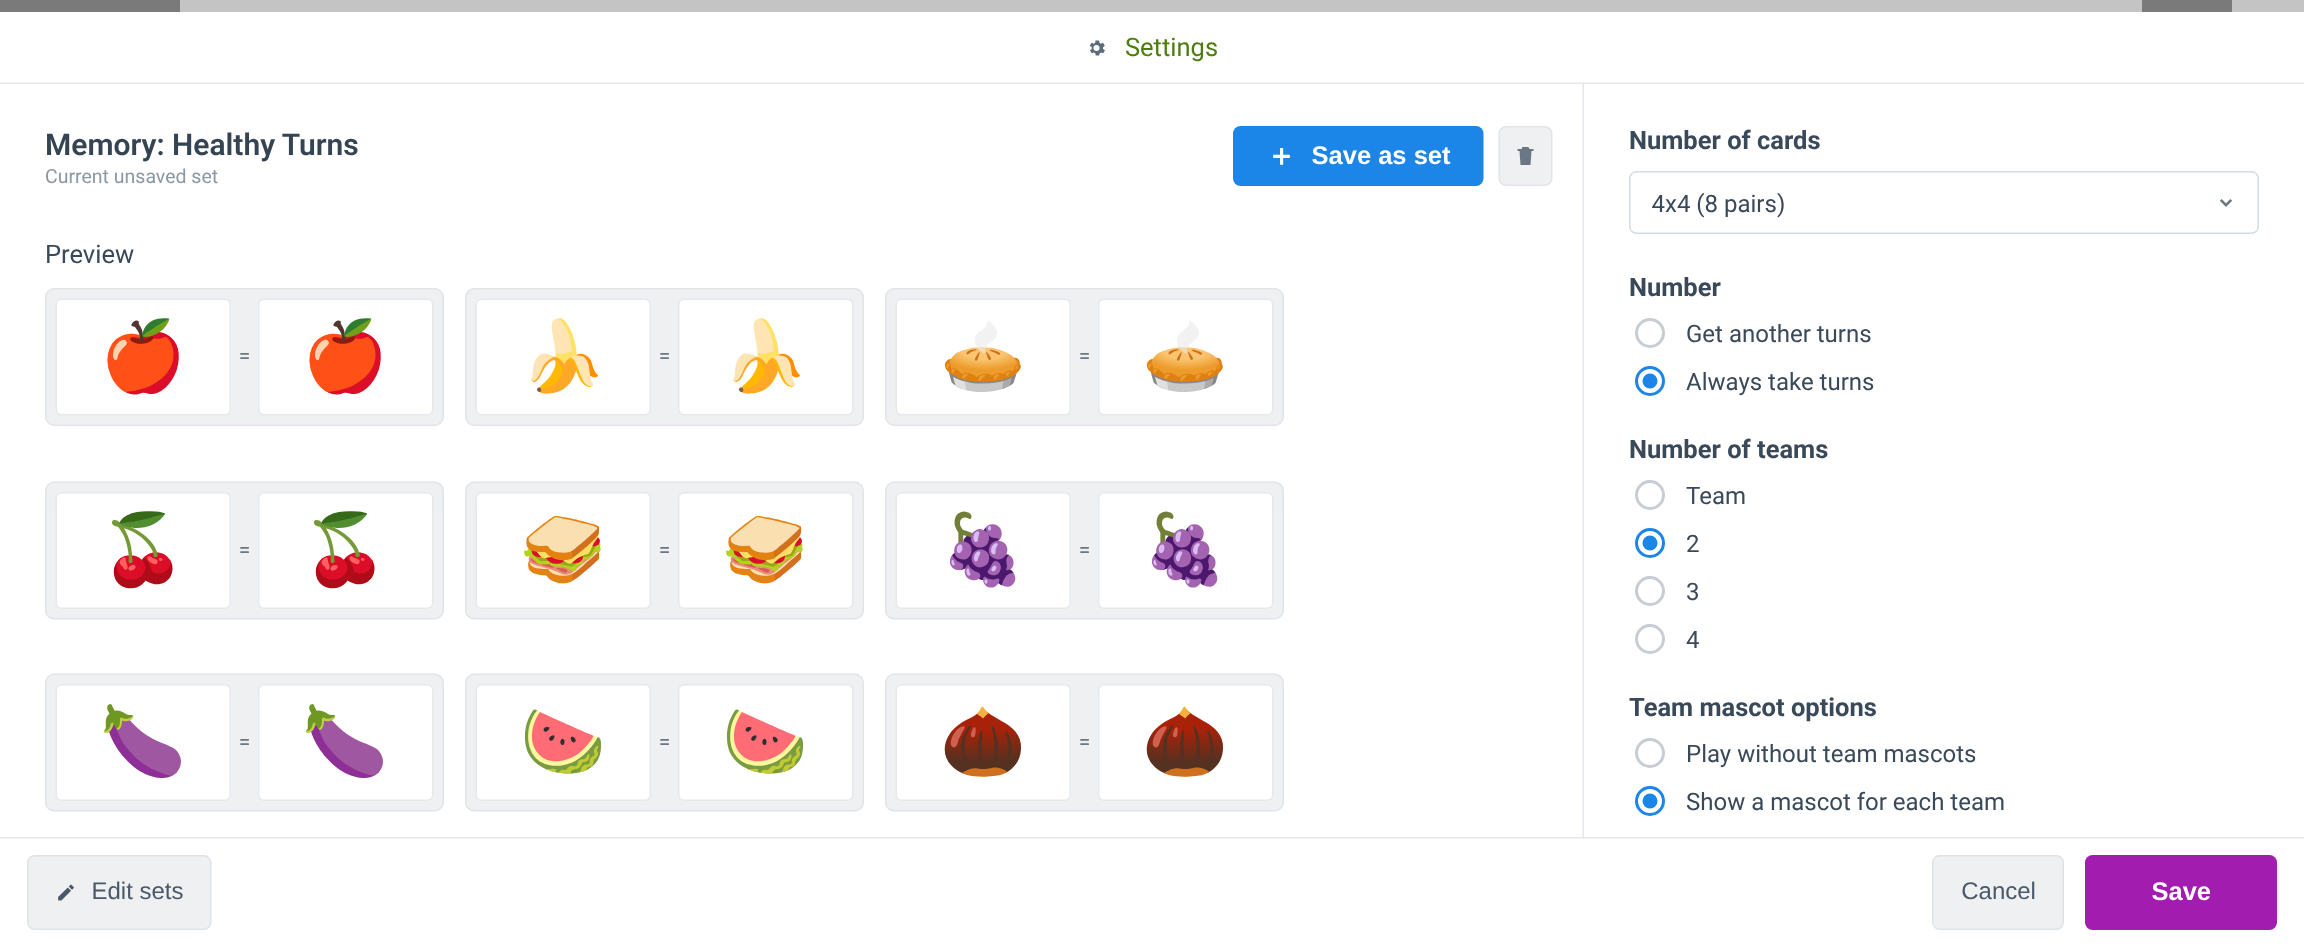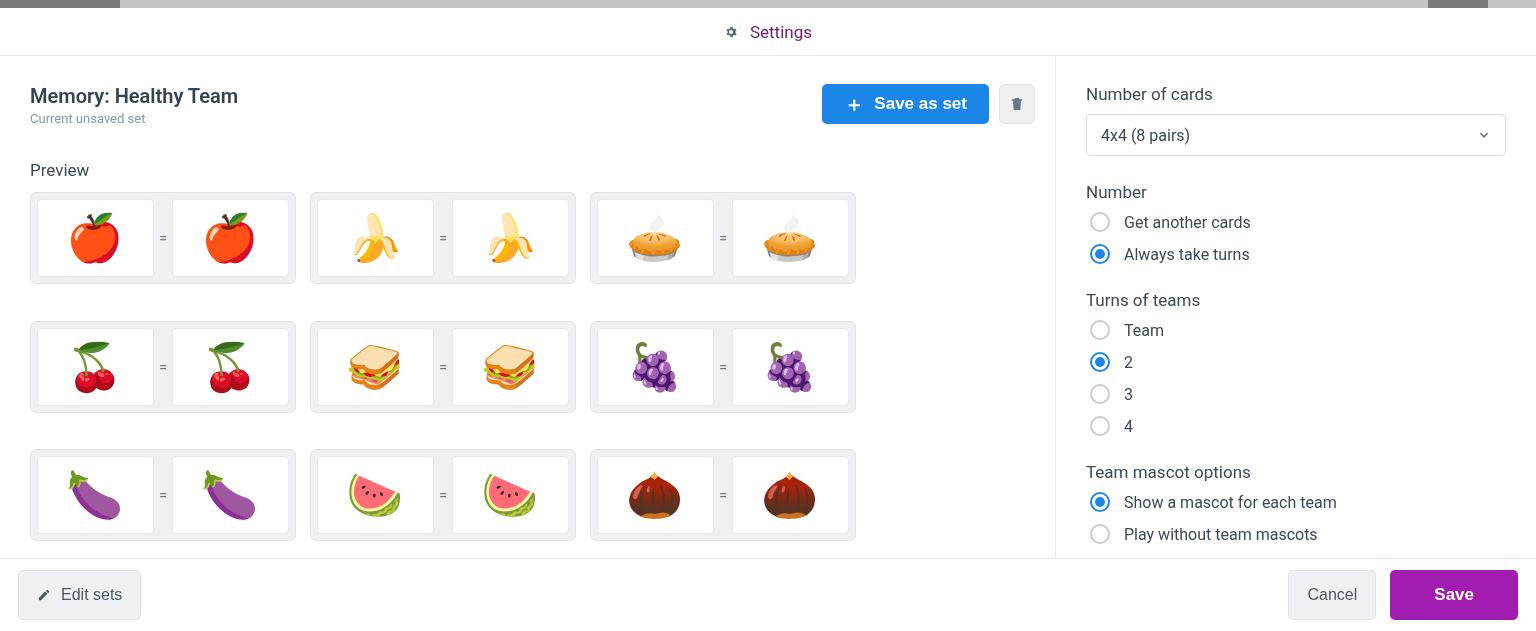--- a/index.html
+++ b/index.html
@@ -1,40 +1,40 @@
 <!DOCTYPE html>
 <html><head>
 <meta charset="utf-8">
 <style>
   * { box-sizing: border-box; margin: 0; padding: 0; }
   html, body { width: 1536px; height: 631px; font-family: -apple-system, "Segoe UI", Roboto, Arial, sans-serif; color: #3a4959; background: #fff; overflow: hidden; }
   .top-strip { height: 8px; background: #c4c4c4; position: relative; }
   .top-strip::before { content:""; position:absolute; left:0; top:0; width:120px; height:8px; background:#7a7a7a; }
   .top-strip::after { content:""; position:absolute; right:48px; top:0; width:60px; height:8px; background:#7a7a7a; }
-  .settings-bar { height: 48px; border-bottom: 1px solid #e4e7eb; display:flex; align-items:center; justify-content:center; gap:12px; color:#701a75; font-size:17px; }
+  .settings-bar { height: 48px; border-bottom: 1px solid #e4e7eb; display:flex; align-items:center; justify-content:center; gap:12px; color:#4d7c0f; font-size:17px; }
   .gear { width:14px; height:14px; }
   .main { display:flex; height: calc(631px - 8px - 48px - 73px); }
   .left { flex: 1 1 auto; padding: 28px 20px 0 30px; border-right:1px solid #e4e7eb; display:flex; flex-direction:column; min-width:0; }
   .right { flex: 0 0 480px; padding: 28px 30px 0 30px; overflow:auto; }
   .set-head { display:flex; align-items:flex-start; }
   .set-title { font-size:20px; font-weight:600; color:#354453; }
   .set-sub { font-size:13px; color:#8a97a4; margin-top:3px; }
   .head-actions { margin-left:auto; display:flex; gap:10px; align-items:flex-start; }
   .btn-primary { background:#1c85e8; color:#fff; border:none; border-radius:5px; padding:10px 22px; font-size:17px; font-weight:600; display:flex; align-items:center; gap:10px; cursor:pointer; }
   .btn-icon { width:36px; height:40px; background:#eef0f2; border:1px solid #e1e4e8; border-radius:5px; display:flex; align-items:center; justify-content:center; cursor:pointer; }
   .preview-label { font-size:17px; color:#3a4959; margin-top:34px; margin-bottom:12px; }
   .preview-scroll { position:relative; flex:1; min-height:0; }
   .preview-grid { display:grid; grid-template-columns: repeat(3, 266px); gap: 20px 14px; padding-right:24px; overflow-y:auto; height:100%; }
   .preview-grid::-webkit-scrollbar { width:6px; }
   .preview-grid::-webkit-scrollbar-thumb { background:#c9ced4; border-radius:3px; }
   .pair { background:#eef0f2; border:1px solid #e1e4e8; border-radius:6px; padding:6px; display:flex; align-items:center; height:92px; }
   .card { background:#fff; border:1px solid #e5e8ec; border-radius:4px; flex:1; height:78px; display:flex; align-items:center; justify-content:center; }
   .eq { width:18px; text-align:center; color:#6b7784; font-size:14px; }
   .emoji { font-size:46px; line-height:1; }
-  .section-label { font-size:17px; font-weight:400; color:#3a4959; margin-bottom:10px; }
+  .section-label { font-size:17px; font-weight:700; color:#3a4959; margin-bottom:10px; }
   .select { width:100%; border:1px solid #d6dbe0; border-radius:5px; height:42px; display:flex; align-items:center; justify-content:space-between; padding:15px 14px; font-size:16px; color:#3a4959; cursor:pointer; margin-bottom:26px; }
   .chev { width:14px; height:14px; }
   .radio-group { display:flex; flex-direction:column; gap:12px; margin-bottom:26px; padding-left:4px; }
   .radio-row { display:flex; align-items:center; gap:14px; cursor:pointer; font-size:16px; color:#3a4959; }
   .radio { width:20px; height:20px; border:2px solid #c7cdd4; border-radius:50%; display:flex; align-items:center; justify-content:center; flex-shrink:0; }
   .radio.checked { border-color:#1c85e8; }
   .radio.checked::after { content:""; width:10px; height:10px; background:#1c85e8; border-radius:50%; }
   .footer { height:73px; border-top:1px solid #e4e7eb; display:flex; align-items:center; padding:0 18px; }
   .btn-secondary { background:#eef0f2; border:1px solid #dfe3e7; color:#4a5968; border-radius:5px; padding:15px 18px; font-size:16px; font-weight:500; display:flex; align-items:center; gap:10px; cursor:pointer; }
   .footer-right { margin-left:auto; display:flex; gap:14px; }
@@ -50,21 +50,21 @@
   <svg class="gear" viewBox="0 0 24 24" fill="#5a6b7b">
       <path d="M19.4 13a7.5 7.5 0 000-2l2.1-1.6-2-3.4-2.5 1a7.4 7.4 0 00-1.7-1l-.4-2.6h-4l-.4 2.6a7.4 7.4 0 00-1.7 1l-2.5-1-2 3.4L6.6 11a7.5 7.5 0 000 2l-2.1 1.6 2 3.4 2.5-1a7.4 7.4 0 001.7 1l.4 2.6h4l.4-2.6a7.4 7.4 0 001.7-1l2.5 1 2-3.4zM12 15.5A3.5 3.5 0 1115.5 12 3.5 3.5 0 0112 15.5z"></path>
     </svg>
   <span>Settings</span>
 </div>
 
 <div class="main">
   <div class="left">
     <div class="set-head">
       <div>
-        <div class="set-title">Memory: Healthy Team</div>
+        <div class="set-title">Memory: Healthy Turns</div>
         <div class="set-sub">Current unsaved set</div>
       </div>
       <div class="head-actions">
         <button class="btn-primary">
           <span class="plus">＋</span>
           <span>Save as set</span>
         </button>
         <button class="btn-icon">
           <svg width="16" height="16" viewBox="0 0 24 24" fill="#6b7784">
               <path d="M6 7h12l-1 14H7L6 7zm3-4h6l1 2h4v2H4V5h4z"></path>
@@ -168,29 +168,29 @@
       <span>4x4 (8 pairs)</span>
       <svg class="chev" viewBox="0 0 24 24" fill="none" stroke="#6b7784" stroke-width="3">
           <path d="M6 9l6 6 6-6"></path>
         </svg>
     </div>
 
     <div class="section-label">Number</div>
     <div class="radio-group" id="turns-group">
         <div class="radio-row">
           <div class="radio"></div>
-          <span>Get another cards</span>
+          <span>Get another turns</span>
         </div>
         <div class="radio-row">
           <div class="radio checked"></div>
           <span>Always take turns</span>
         </div>
       </div>
 
-    <div class="section-label">Turns of teams</div>
+    <div class="section-label">Number of teams</div>
     <div class="radio-group" id="teams-group">
         <div class="radio-row">
           <div class="radio"></div>
           <span>Team</span>
         </div>
         <div class="radio-row">
           <div class="radio checked"></div>
           <span>2</span>
         </div>
         <div class="radio-row">
@@ -199,26 +199,26 @@
         </div>
         <div class="radio-row">
           <div class="radio"></div>
           <span>4</span>
         </div>
       </div>
 
     <div class="section-label">Team mascot options</div>
     <div class="radio-group" id="mascot-group">
         <div class="radio-row">
+          <div class="radio"></div>
+          <span>Play without team mascots</span>
+        </div>
+        <div class="radio-row">
           <div class="radio checked"></div>
           <span>Show a mascot for each team</span>
-        </div>
-        <div class="radio-row">
-          <div class="radio"></div>
-          <span>Play without team mascots</span>
         </div>
       </div>
   </div>
 </div>
 
 <div class="footer">
   <button class="btn-secondary">
     <svg width="14" height="14" viewBox="0 0 24 24" fill="#4a5968">
         <path d="M3 17.25V21h3.75L17.8 9.94l-3.75-3.75L3 17.25zM20.7 7.04a1 1 0 000-1.41l-2.34-2.34a1 1 0 00-1.41 0l-1.83 1.83 3.75 3.75 1.83-1.83z"></path>
       </svg>

